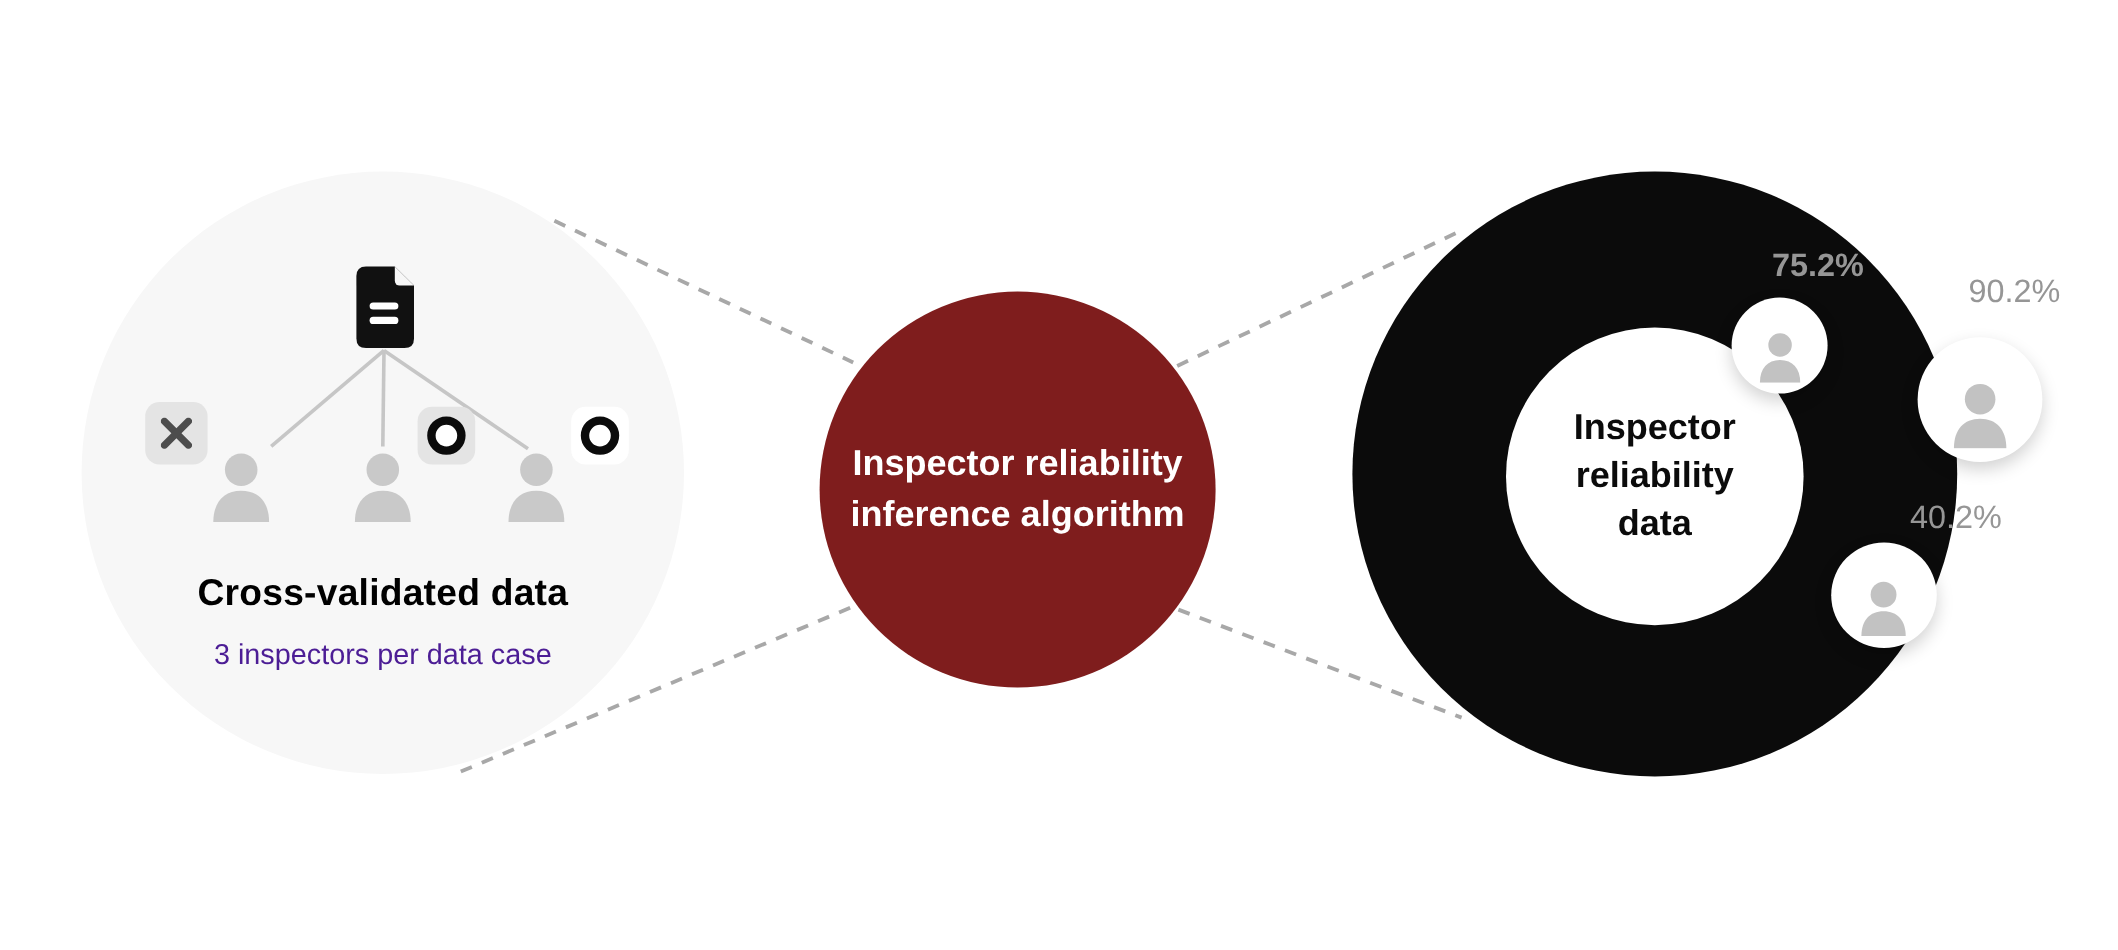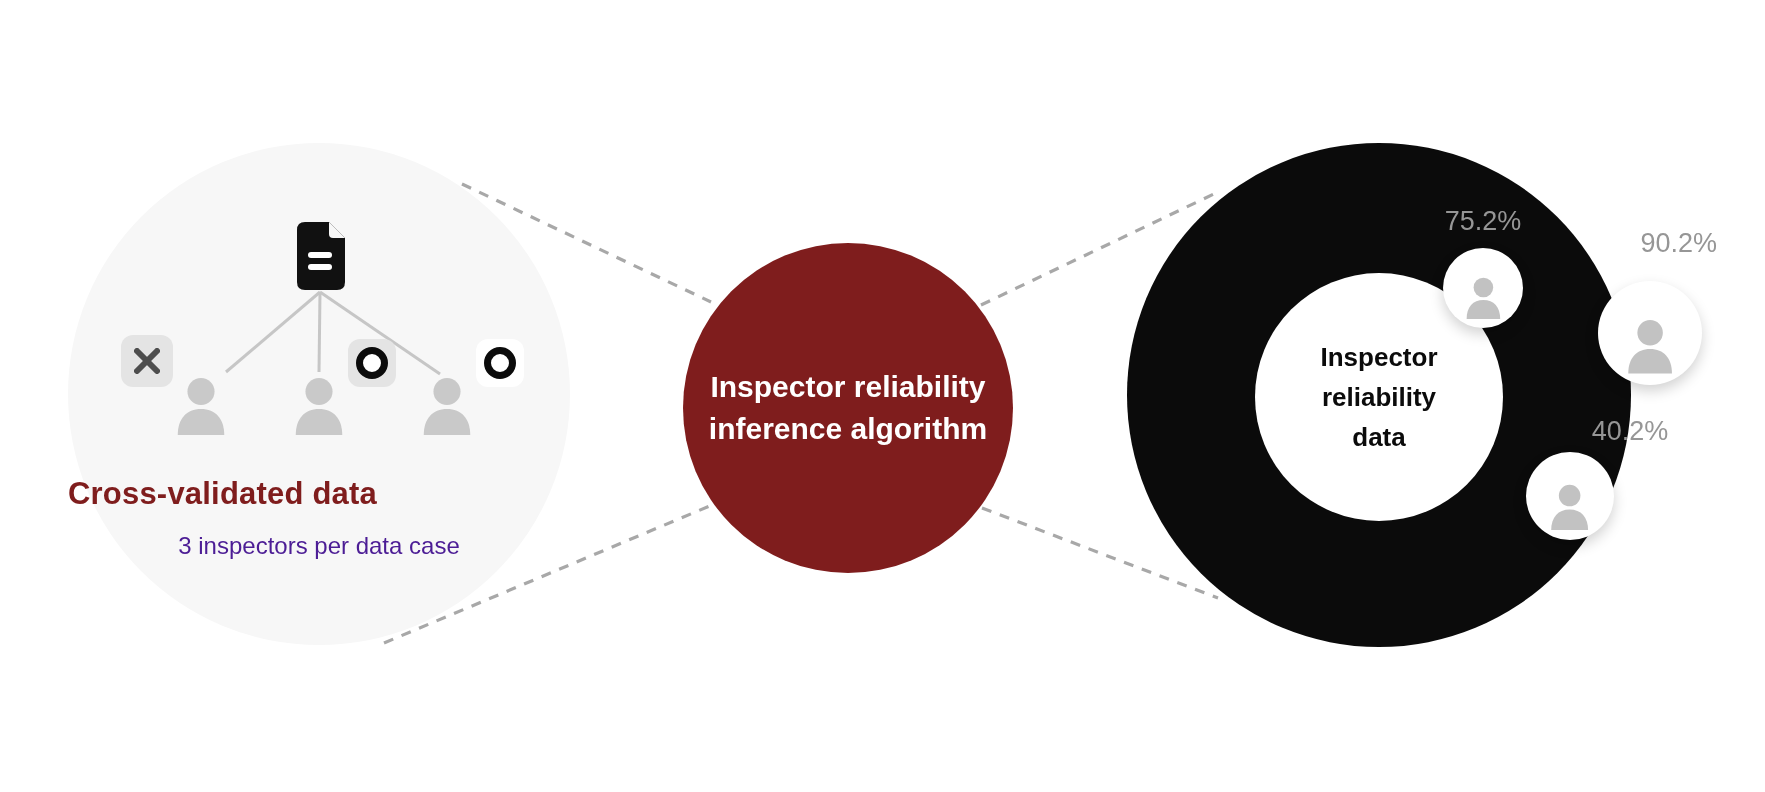--- a/index.html
+++ b/index.html
@@ -39,22 +39,22 @@
   .badge-x { left: 121px; top: 335px; width: 52px; height: 52px; background: #e4e4e4; }
   .badge-o { width: 48px; height: 48px; background: #e4e4e4; }
   .badge-o-2 { left: 348px; top: 339px; }
   .badge-o-3 { left: 476px; top: 339px; background: #ffffff; }
   .ring {
     width: 18px; height: 18px; border: 7px solid #0b0b0b; border-radius: 50%;
     background: #ffffff;
   }
 
   .left-title {
-    left: 68px; top: 476px; width: 502px; text-align: left;
-    font-size: 31px; font-weight: 800; color: #7f1d1d; letter-spacing: 0.2px;
+    left: 68px; top: 476px; width: 502px; text-align: center;
+    font-size: 31px; font-weight: 800; color: #000000; letter-spacing: 0.2px;
   }
   .left-subtitle {
     left: 68px; top: 532px; width: 502px; text-align: center;
     font-size: 24px; font-weight: 400; color: #4c1d95;
   }
 
   
   .mid-circle {
     left: 683px; top: 243px; width: 330px; height: 330px;
     background: #7f1d1d; border-radius: 50%;
@@ -65,41 +65,41 @@
 
   
   .donut {
     left: 1127px; top: 143px; width: 504px; height: 504px;
     background: #0b0b0b; border-radius: 50%;
   }
   .donut-hole {
     left: 1255px; top: 273px; width: 248px; height: 248px;
     background: #ffffff; border-radius: 50%;
     display: flex; flex-direction: column; align-items: center; justify-content: center;
-    color: #0b0b0b; font-size: 26px; font-weight: 800; line-height: 40px;
+    color: #0b0b0b; font-size: 30px; font-weight: 800; line-height: 40px;
     text-align: center;
   }
 
   
   .avatar {
     background: #ffffff; border-radius: 50%;
     box-shadow: 0 6px 14px rgba(0,0,0,0.18);
     display: flex; align-items: flex-end; justify-content: center;
     overflow: hidden;
   }
   .avatar svg { width: 56%; height: auto; margin-bottom: 11%; }
   .avatar-1 { left: 1443px; top: 248px; width: 80px; height: 80px; }
   .avatar-2 { left: 1598px; top: 281px; width: 104px; height: 104px; }
   .avatar-3 { left: 1526px; top: 452px; width: 88px; height: 88px; }
 
   .score-label {
     width: 140px; text-align: center;
     font-size: 27px; font-weight: 400; color: #969696;
   }
-  .score-1 { left: 1413px; top: 206px; }
+  .score-1 { left: 1445px; top: 206px; font-weight: bold; }
   .score-2 { left: 1577px; top: 228px; text-align: right; }
   .score-3 { left: 1560px; top: 416px; }
 </style>
 </head>
 <body>
 
 <div class="canvas">
 
   <div class="abs left-bg"></div>
 

